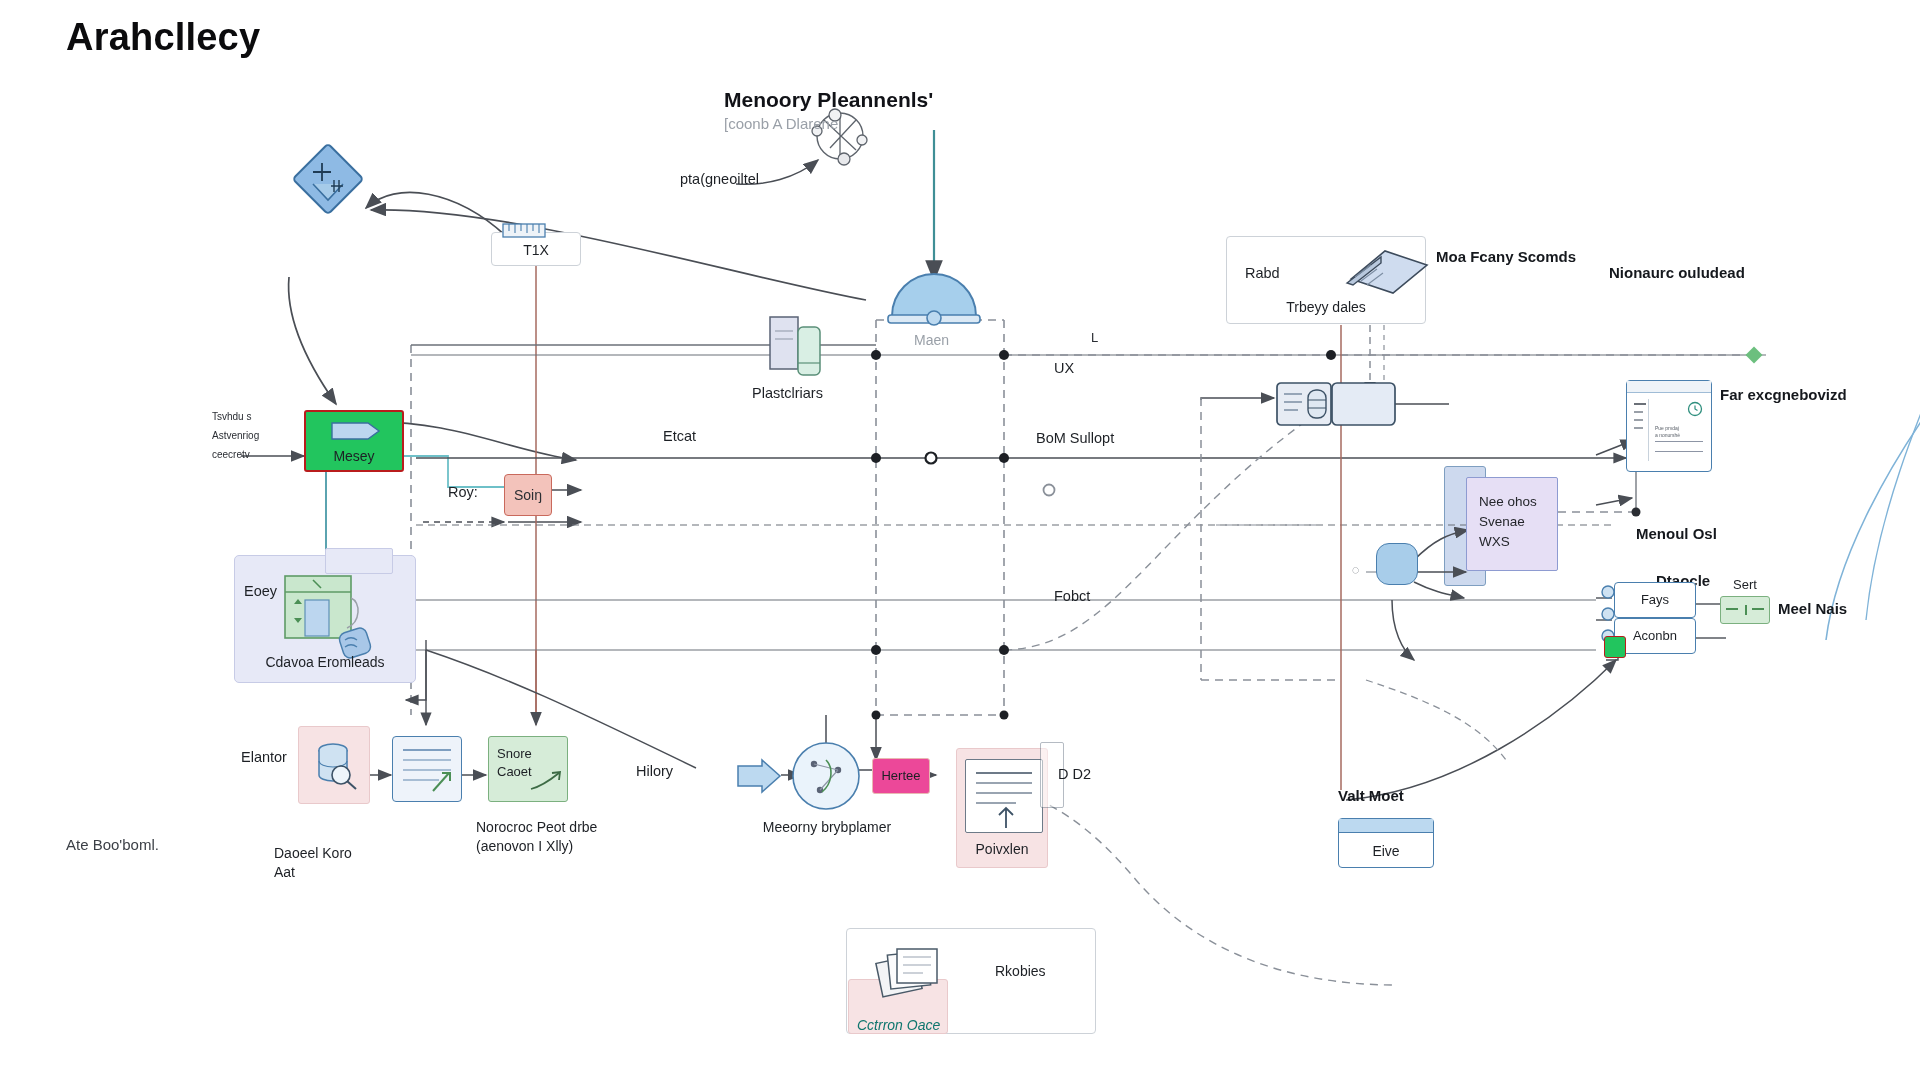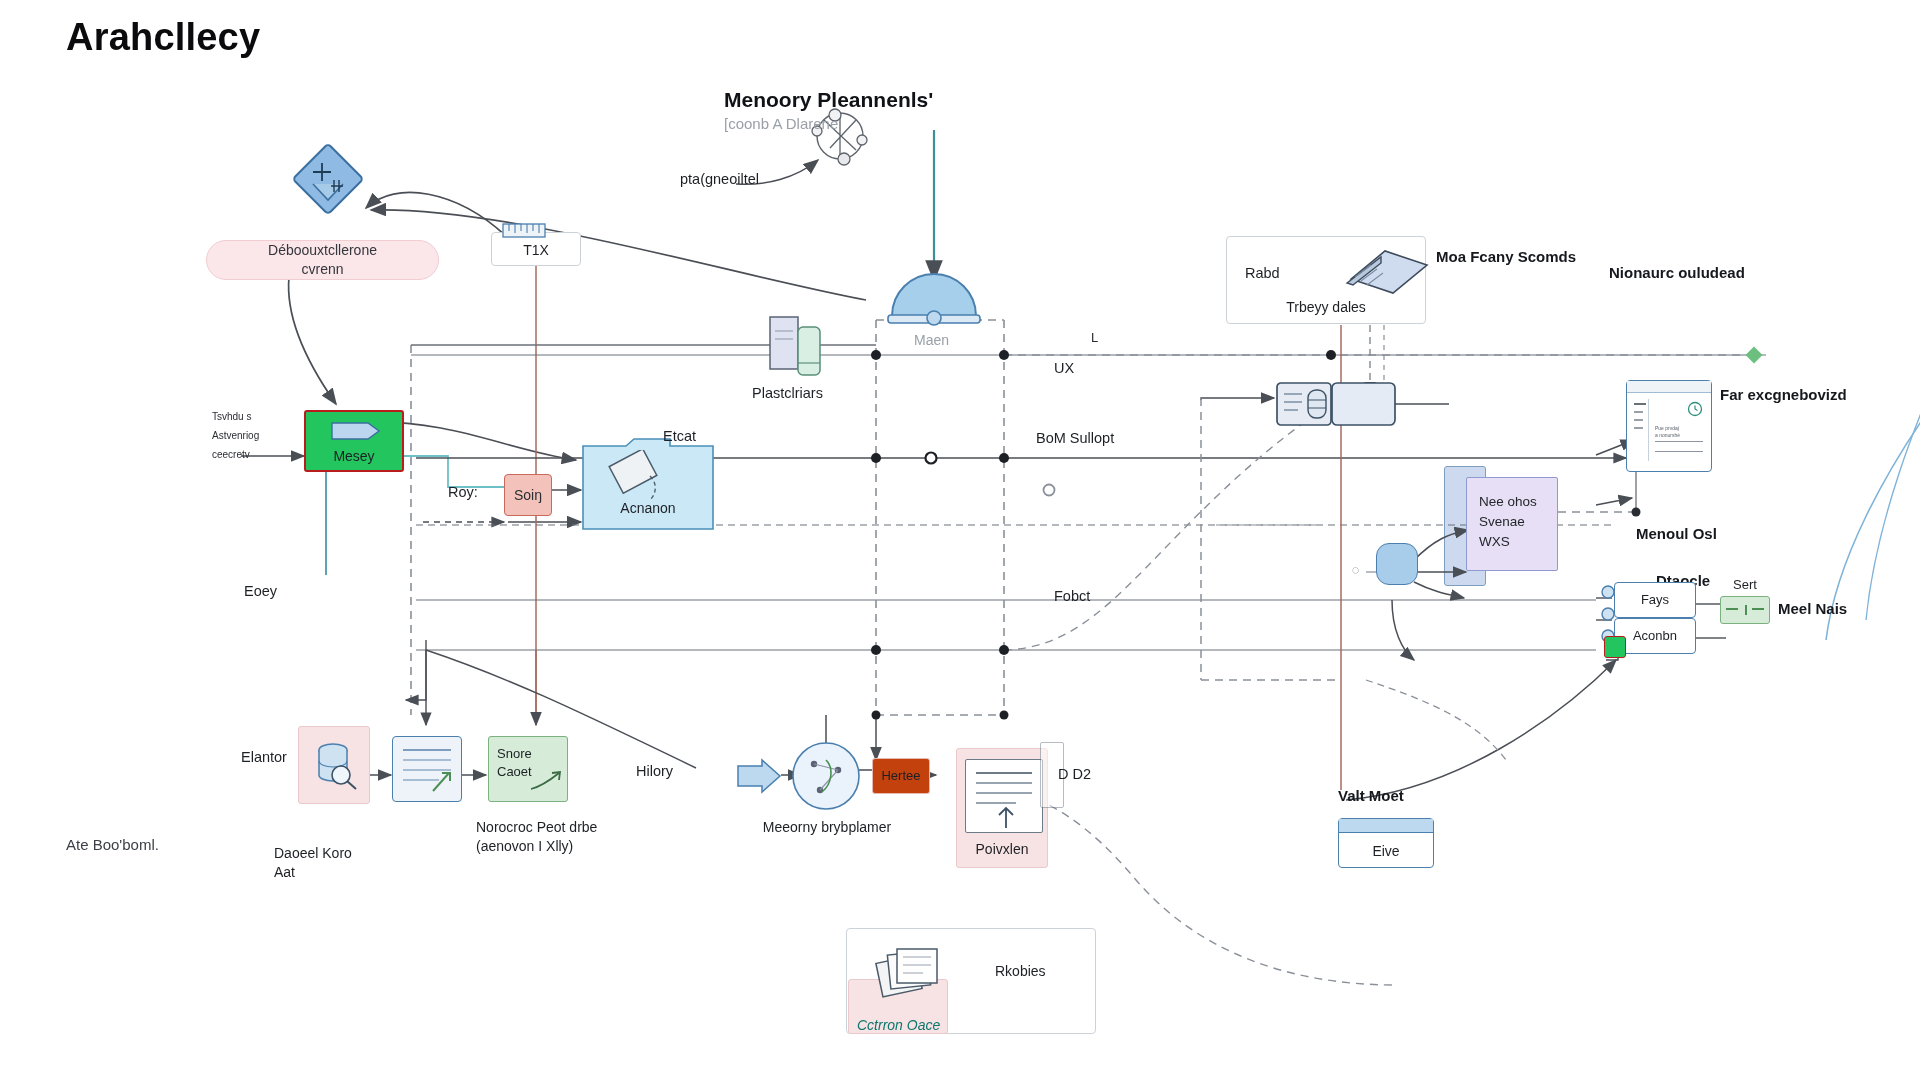--- a/index.html
+++ b/index.html
@@ -67,21 +67,21 @@
   .box-white {
     background:#ffffff; border:1px solid #cdd2d8; border-radius:4px;
   }
   .box-doc {
     background:#ffffff; border:1.5px solid #6d7a88; border-radius:2px;
   }
   .box-green {
     background:#d6ecd8; border:1.5px solid #7bb07f; border-radius:3px;
   }
   .box-pinkbg {
-    background:#c2410c; border:1.5px solid #e8b9b2; border-radius:3px;
+    background:#ec4899; border:1.5px solid #e8b9b2; border-radius:3px;
   }
   .box-pale {
     background:#f7e3e4; border:1px solid #e9c9cb; border-radius:3px;
   }
   .node-label {
     position:absolute; width:100%; text-align:center;
     font-size:14px; color:#1d2025; white-space:pre;
   }
   .cap {
     position:absolute; text-align:center; font-size:14px;
@@ -230,56 +230,60 @@
   <div class="hdr-sub">[coonb A Dlarene</div>
   <div class="lbl" style="left:644px;top:171px;">pta(gneoiltel</div>
 
   <svg class="abs" style="left:255px;top:142px;width:74px;height:74px;" viewBox="0 0 74 74">
     <rect x="12" y="12" width="50" height="50" rx="4" fill="#8ebae4" stroke="#3a6f9f" stroke-width="2" transform="rotate(45 37 37)"></rect>
     <path d="M22,42 L37,58 L52,42" fill="#a6cbe9" stroke="#3a6f9f" stroke-width="1.6"></path>
     <path d="M22,30 L40,30 M31,21 L31,39" stroke="#1f3c55" stroke-width="1.8"></path>
     <path d="M40,44 L52,44 M43,38 L43,50 M48,38 L48,50" stroke="#1f3c55" stroke-width="1.4"></path>
   </svg>
 
-  <div class="node pill" style="left:170px;top:240px;width:233px;height:40px;">Déboouxtcllerone
-cvrenn</div>
 
   <div class="node box-white" style="left:455px;top:232px;width:90px;height:34px;">
     <svg class="abs" style="left:10px;top:-12px;width:44px;height:20px;" viewBox="0 0 44 20">
       <rect x="1" y="3" width="42" height="13" fill="#eef3f8" stroke="#4a7fae" stroke-width="1.3"></rect>
       <path d="M7,3 L7,10 M13,3 L13,12 M19,3 L19,10 M25,3 L25,12 M31,3 L31,10 M37,3 L37,12" stroke="#4a7fae" stroke-width="1.1"></path>
     </svg>
     <div class="node-label" style="top:9px;">T1X</div>
   </div>
 
   <div class="node box-blue" style="left:268px;top:410px;width:100px;height:62px;">
     <svg class="abs" style="left:24px;top:8px;width:52px;height:22px;" viewBox="0 0 52 22">
       <path d="M2,3 L38,3 L49,11 L38,19 L2,19 z" fill="#bcd6ef" stroke="#3a6f9f" stroke-width="1.4"></path>
     </svg>
     <div class="node-label" style="top:36px;">Mesey</div>
   </div>
   <div class="lbl-multi" style="left:176px;top:407px;text-align:left;">Tsvhdu s
 Astvenriog
 ceecretv</div>
 
+  <div class="node box-lav" style="left:198px;top:555px;width:182px;height:128px;">
+    <div class="abs box-lav" style="left:90px;top:-8px;width:68px;height:26px;border-radius:2px;"></div>
+    <svg class="abs" style="left:48px;top:18px;width:78px;height:74px;" viewBox="0 0 78 74">
+      <rect x="2" y="2" width="66" height="62" fill="#c9e7cd" stroke="#5e9b66" stroke-width="1.6"></rect>
+      <path d="M2,18 L68,18" stroke="#5e9b66" stroke-width="1.4"></path>
+      <rect x="22" y="26" width="24" height="36" fill="#bcd6ef" stroke="#5e8fb6" stroke-width="1.2"></rect>
+      <path d="M30,6 L38,14" stroke="#4b8f55" stroke-width="1.6"></path>
+      <path d="M11,30 l4,-5 l4,5 z M11,44 l4,5 l4,-5 z" fill="#4b8f55"></path>
+      <path d="M68,24 C78,28 78,48 64,54" fill="none" stroke="#9aa0a8" stroke-width="1.5"></path>
+    </svg>
+    <svg class="abs" style="left:100px;top:68px;width:44px;height:40px;" viewBox="0 0 44 40">
+      <rect x="6" y="6" width="28" height="26" rx="7" fill="#a8c7e8" stroke="#4a7fae" stroke-width="1.5" transform="rotate(-18 20 19)"></rect>
+      <path d="M10,16 C14,13 18,13 22,16 M10,23 C14,20 18,20 22,23" stroke="#4a7fae" stroke-width="1.3" fill="none"></path>
+    </svg>
+    <div class="node-label" style="top:98px;">Cdavoa Eromleads</div>
+  </div>
   <div class="lbl" style="left:208px;top:583px;">Eoey</div>
 
   <div class="node box-red" style="left:468px;top:474px;width:48px;height:42px;">Soiŋ</div>
   <div class="lbl" style="left:412px;top:484px;">Roy:</div>
 
-  <div class="node" style="left:546px;top:438px;width:132px;height:92px;">
-    <svg class="abs" style="left:0;top:0;width:132px;height:92px;" viewBox="0 0 132 92">
-      <path d="M1,8 L44,8 L52,1 L88,1 L88,8 L131,8 L131,91 L1,91 z" fill="#cbe8f7" stroke="#4a90b8" stroke-width="1.6"></path>
-    </svg>
-    <svg class="abs" style="left:18px;top:12px;width:70px;height:52px;" viewBox="0 0 70 52">
-      <rect x="14" y="6" width="38" height="30" fill="#eef2f5" stroke="#4a5a68" stroke-width="1.5" transform="rotate(-28 33 21)"></rect>
-      <path d="M50,26 C58,34 56,44 50,50" stroke="#4a5a68" stroke-width="1.3" stroke-dasharray="4 3" fill="none"></path>
-    </svg>
-    <div class="node-label" style="top:62px;">Acnanon</div>
-  </div>
   <div class="lbl" style="left:627px;top:428px;">Etcat</div>
 
   <svg class="abs" style="left:732px;top:315px;width:56px;height:62px;" viewBox="0 0 56 62">
     <rect x="2" y="2" width="28" height="52" fill="#dfe2f0" stroke="#5a6375" stroke-width="1.5"></rect>
     <path d="M7,16 L25,16 M7,24 L25,24" stroke="#8d95a5" stroke-width="1.2"></path>
     <rect x="30" y="12" width="22" height="48" rx="5" fill="#d9efe4" stroke="#5a8f78" stroke-width="1.5"></rect>
     <path d="M30,48 L52,48" stroke="#5a8f78" stroke-width="1.2"></path>
   </svg>
   <div class="lbl" style="left:716px;top:385px;">Plastclriars</div>
 

